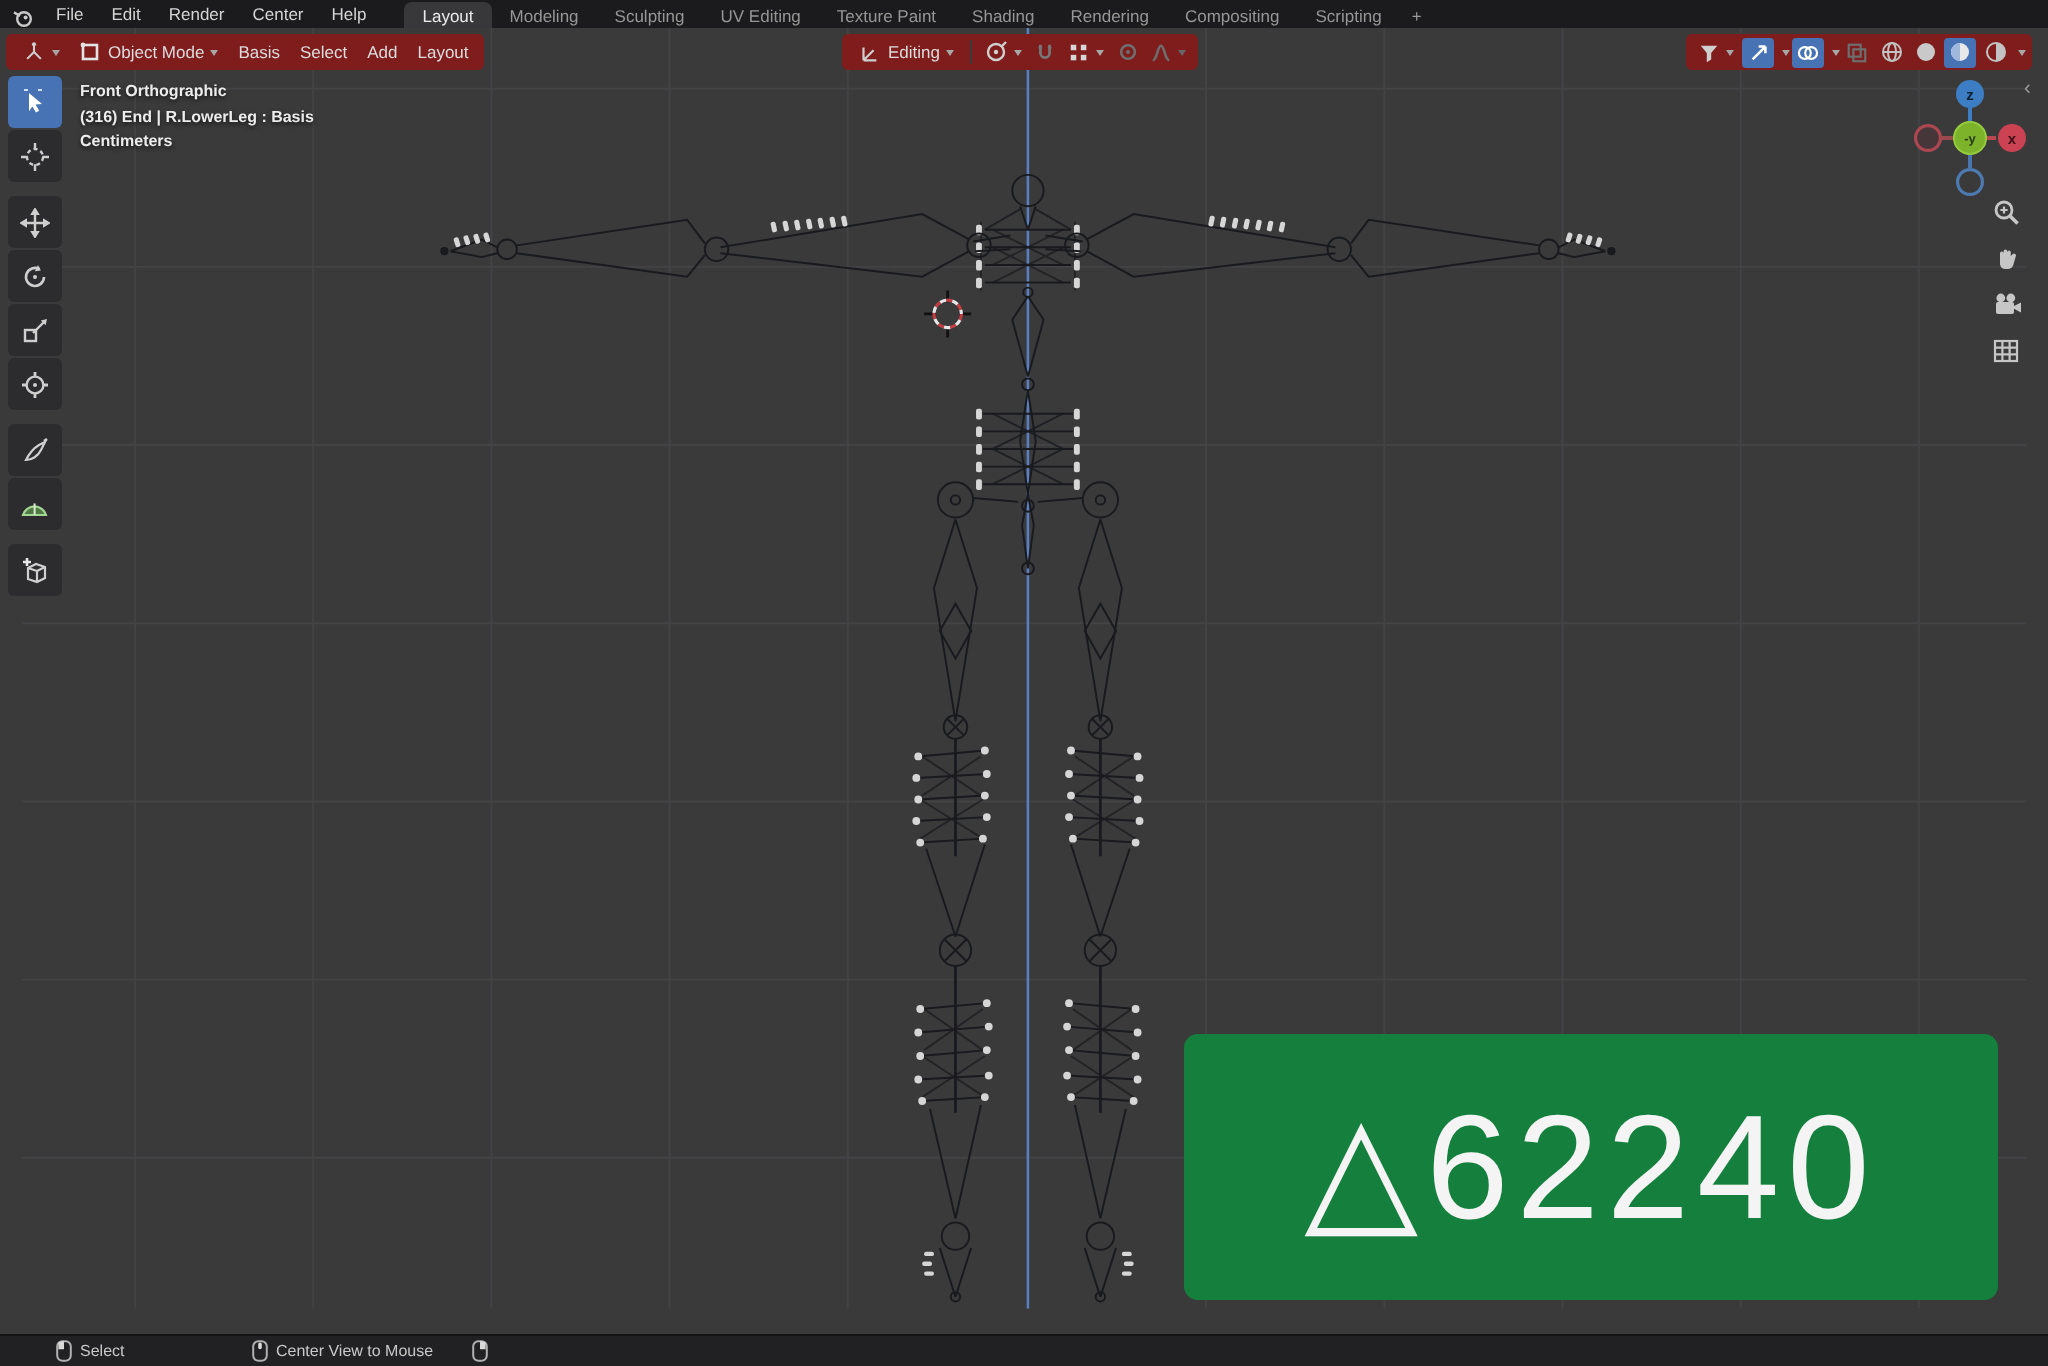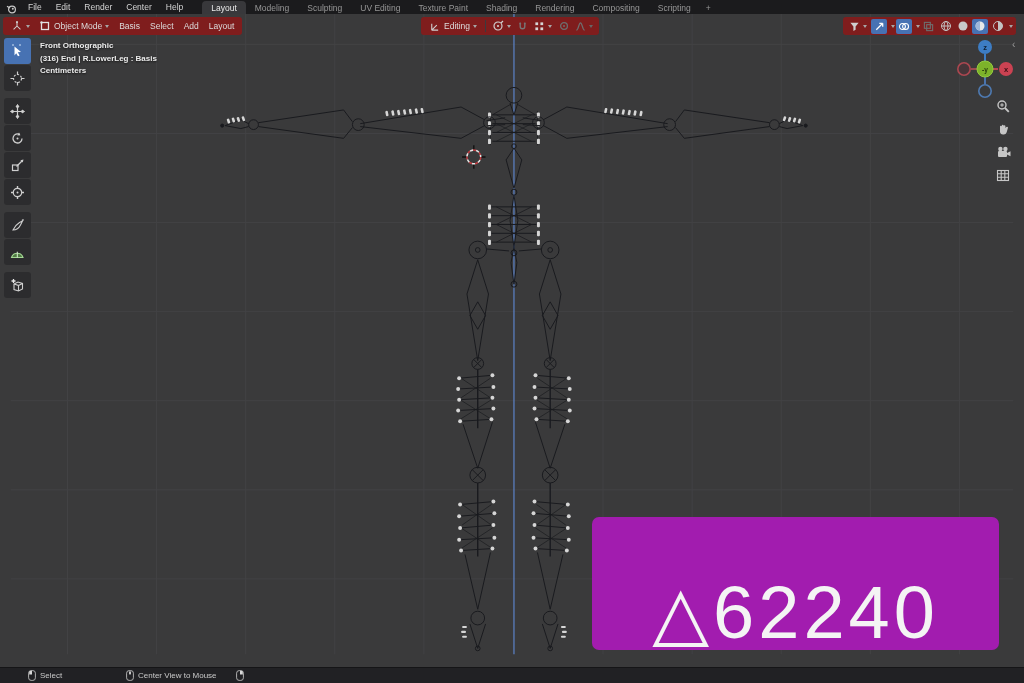--- a/index.html
+++ b/index.html
@@ -44,22 +44,22 @@
   .vp-info{position:absolute;left:40px;top:26px;z-index:6;font-size:8px;font-weight:bold;
            color:#ececec;line-height:12.5px;text-shadow:0 1px 2px rgba(0,0,0,.65);white-space:nowrap}
 
   .collapse{position:absolute;left:1012px;top:26px;color:#9c9c9c;font-size:10px;z-index:10;line-height:10px}
 
   .gizmo{position:absolute;left:952px;top:22px;z-index:10}
   .navicons{position:absolute;left:995px;top:84px;display:flex;flex-direction:column;gap:7px;z-index:10}
   .navicons .nbtn{width:16px;height:16px;display:flex;align-items:center;justify-content:center}
 
   
-  .delta{position:absolute;left:592px;top:503px;width:407px;height:133px;background:#a21caf;
-         border-radius:7px;display:flex;align-items:flex-end;justify-content:center;z-index:20}
+  .delta{position:absolute;left:592px;top:503px;width:407px;height:133px;background:#15803d;
+         border-radius:7px;display:flex;align-items:center;justify-content:center;z-index:20}
   .delta span{font-size:74px;font-weight:300;color:#f4f4f4;letter-spacing:4px;line-height:1}
 
   
   .statusbar{position:absolute;bottom:0;left:0;width:1024px;height:15px;background:#212124;
              border-top:1px solid #151517;z-index:40;font-size:8px;color:#c9c9c9}
   .shint{position:absolute;top:0;height:15px;display:flex;align-items:center;gap:4px;white-space:nowrap}
 </style>
 </head>
 <body>
 

